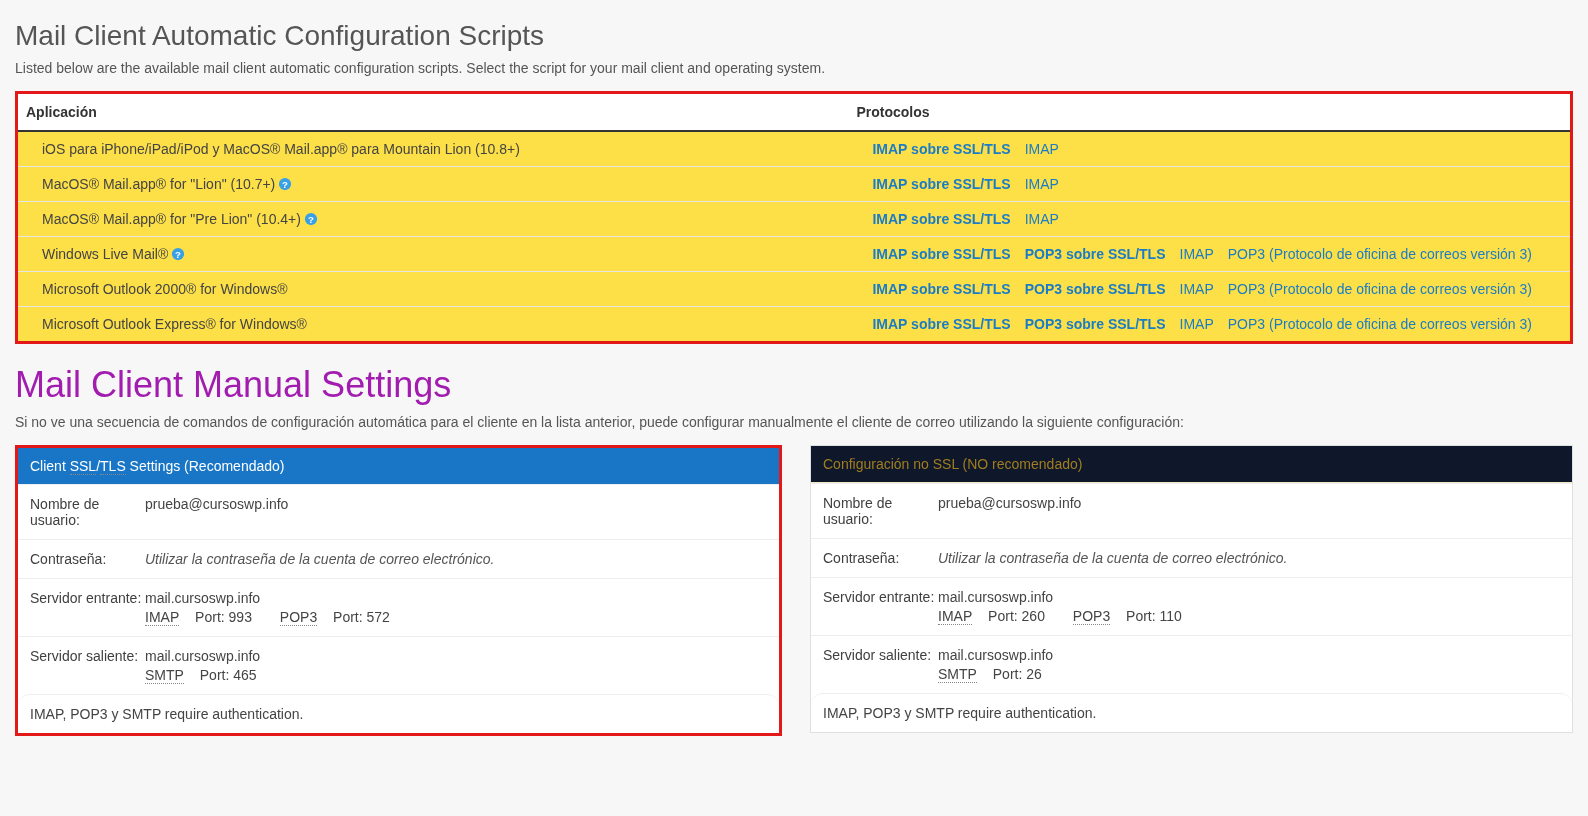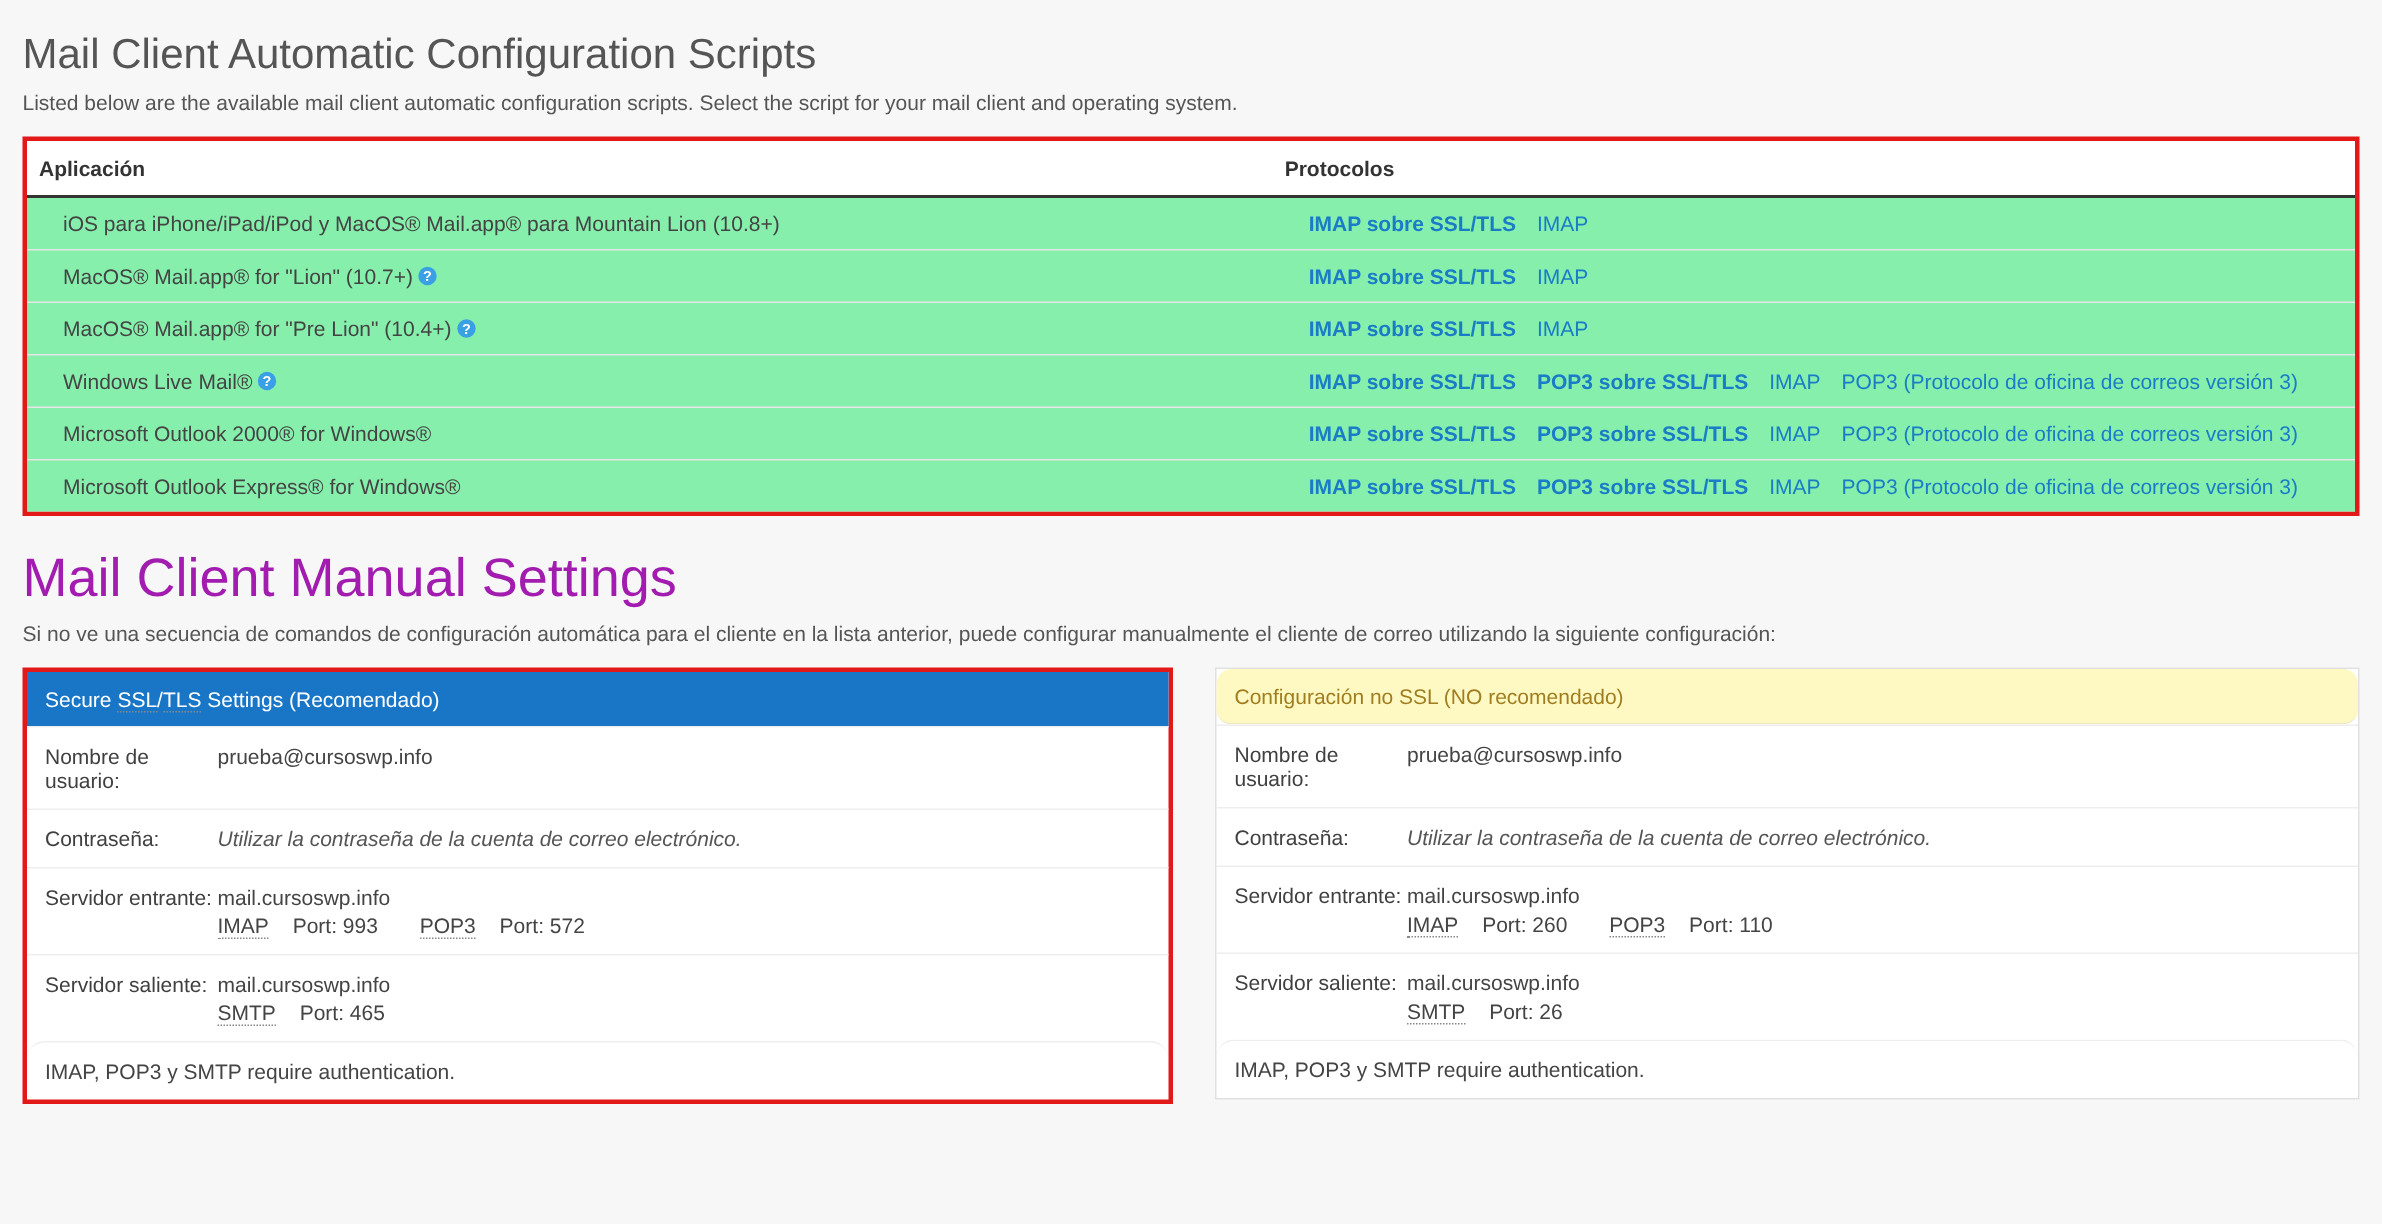--- a/index.html
+++ b/index.html
@@ -28,21 +28,21 @@
       font-size: 14px;
       color: #555;
       margin-bottom: 15px;
     }
     .red-box {
       border: 3px solid #e31818;
     }
     table.scripts {
       width: 100%;
       border-collapse: collapse;
-      background: #86efac;
+      background: #fde047;
     }
     table.scripts thead th {
       text-align: left;
       padding: 10px 8px;
       font-weight: 700;
       font-size: 14px;
       color: #333;
       border-bottom: 2px solid #333;
       background: #fff;
     }
@@ -84,24 +84,23 @@
     }
     .panel-header {
       padding: 10px 12px;
       font-size: 14px;
     }
     .panel-header.blue {
       background: #1976c7;
       color: #fff;
     }
     .panel-header.yellow {
-      background: #fef9c3;
+      background: #0f172a;
       color: #a07e1f;
       border-bottom: 1px solid #efe8c5;
-      border-radius: 10px;
     }
     .panel-row {
       display: flex;
       padding: 11px 12px;
       border-top: 1px solid #eee;
       font-size: 14px;
       color: #444;
     }
     .panel-row:first-of-type { border-top: none; }
     .panel-label {
@@ -179,21 +178,21 @@
   </table>
 </div>
 
 <h2>Mail Client Manual Settings</h2>
 <p class="subtitle">Si no ve una secuencia de comandos de configuración automática para el cliente en la lista anterior, puede configurar manualmente el cliente de correo utilizando la siguiente configuración:</p>
 
 <div class="panels">
 
   <div class="panel recommended">
     <div class="panel-header blue">
-      <span>Secure </span><span class="abbr">SSL</span><span>/</span><span class="abbr">TLS</span><span> Settings (Recomendado)</span>
+      <span>Client </span><span class="abbr">SSL</span><span>/</span><span class="abbr">TLS</span><span> Settings (Recomendado)</span>
     </div>
     <div class="panel-row">
       <div class="panel-label">Nombre de usuario:</div>
       <div class="panel-value">prueba@cursoswp.info</div>
     </div>
     <div class="panel-row">
       <div class="panel-label">Contraseña:</div>
       <div class="panel-value"><em>Utilizar la contraseña de la cuenta de correo electrónico.</em></div>
     </div>
     <div class="panel-row">

